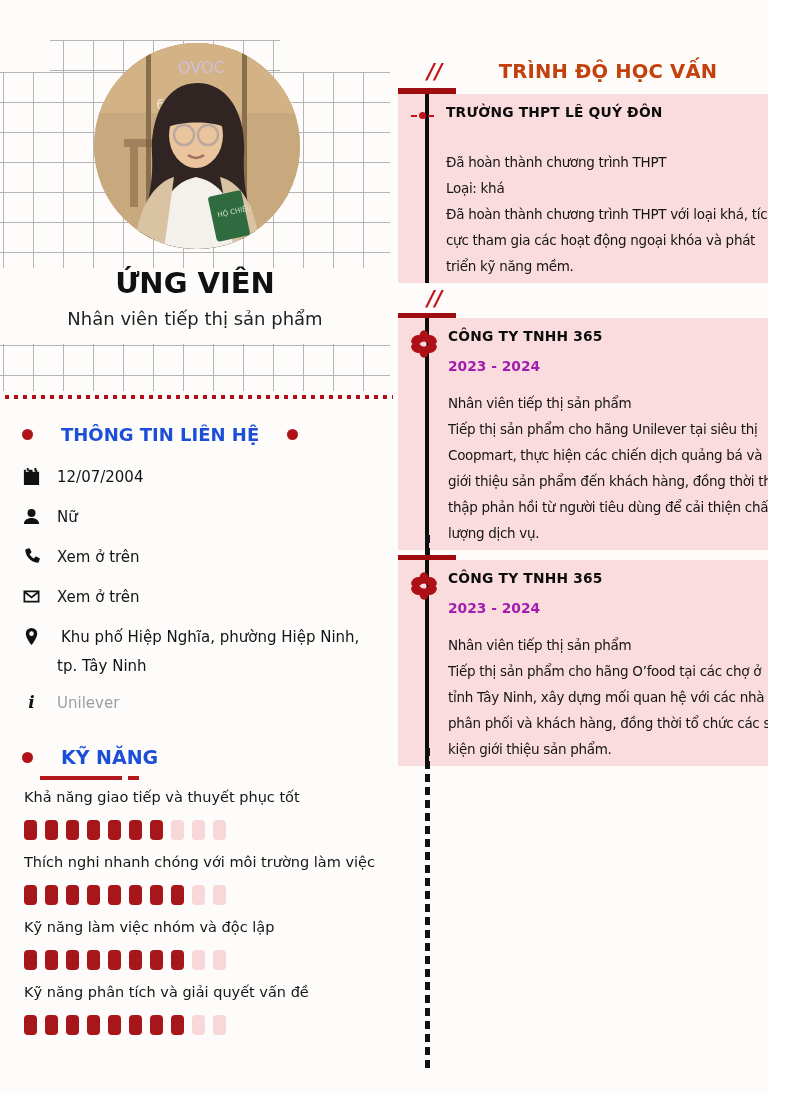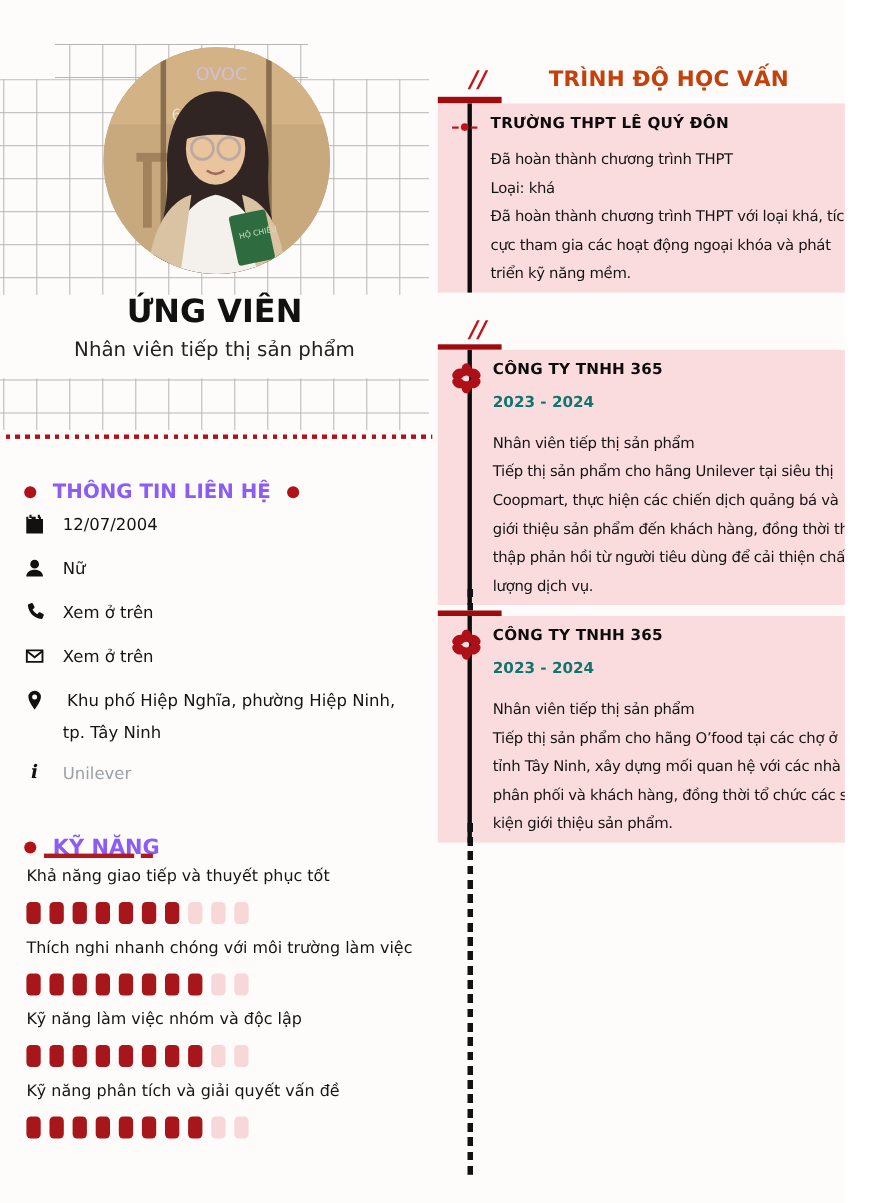--- a/index.html
+++ b/index.html
@@ -34,22 +34,22 @@
     position: absolute; left: 0; top: 308px; width: 390px;
     text-align: center; font-size: 18px; color: #222;
   }
   #dotted-separator {
     position: absolute; left: 5px; top: 395px; width: 388px; height: 4px;
     background: repeating-linear-gradient(to right, #b11116 0 4px, transparent 4px 9px);
   }
 
   
   .left-heading {
-    position: absolute; display: flex; align-items: center; gap: 15px;
-    font-weight: 700; color: #8b5cf6; margin-top: 13px;
+    position: absolute; display: flex; align-items: center; gap: 28px;
+    font-weight: 700; color: #1d4ed8;
   }
   .red-dot { width: 11px; height: 11px; border-radius: 50%; background: #b11217; flex: 0 0 auto; }
   #contact-heading { left: 22px; top: 424px; font-size: 18px; }
   #skills-heading  { left: 22px; top: 746px; font-size: 19px; }
   #skills-underline { position: absolute; left: 40px; top: 776px; width: 82px; height: 4px; background: #b5181c; }
   #skills-underline-dash { position: absolute; left: 128px; top: 776px; width: 11px; height: 4px; background: #b5181c; }
 
   .contact-item { position: absolute; left: 22px; display: flex; gap: 16px; align-items: flex-start; font-size: 15px; color: #141414; }
   .contact-item .cicon { width: 19px; height: 19px; flex: 0 0 auto; margin-top: -1px; color: #111; }
   .contact-item .cicon svg { width: 100%; height: 100%; display: block; }
@@ -75,21 +75,21 @@
   .pink-box {
     position: absolute; left: 398px; width: 386px;
     background: #fbdcde; padding: 8px 10px 4px 48px;
   }
   .timeline-solid { position: absolute; left: 27px; top: 0; width: 4px; height: 100%; background: #0d0d0d; }
   .timeline-dashed {
     position: absolute; left: 425px; width: 5px;
     background: repeating-linear-gradient(to bottom, #111 0 8px, transparent 8px 13px);
   }
   .entry-title { font-size: 13.8px; font-weight: 700; color: #0c0c0c; letter-spacing: 0.2px; margin-top: 2px; }
-  .entry-period { font-size: 13.8px; font-weight: 700; color: #0f766e; margin-top: 14px; }
+  .entry-period { font-size: 13.8px; font-weight: 700; color: #a21caf; margin-top: 14px; }
   .entry-body { margin-top: 16px; font-size: 13.5px; letter-spacing: -0.3px; line-height: 26px; color: #151515; width: 332px; }
   .edu-marker {
     position: absolute; left: 13px; top: 18px; display: flex; align-items: center; gap: 2px; color: #c1121a;
   }
   .edu-marker .dash { width: 6px; height: 2px; background: #c1121a; }
   .edu-marker .dot { width: 7px; height: 7px; border-radius: 50%; background: #c1121a; }
   .flower { position: absolute; left: 12px; top: 12px; width: 28px; height: 28px; }
 </style>
 </head>
 <body>
@@ -259,21 +259,21 @@
   <div class="accent-bar" style="top:88px"></div>
 
   <div class="pink-box" style="top:94px; min-height:163px;">
     <div class="timeline-solid"></div>
     <div class="edu-marker">
       <span class="dash"></span>
         <span class="dot"></span>
         <span class="dash"></span>
     </div>
     <div class="entry-title">TRƯỜNG THPT LÊ QUÝ ĐÔN</div>
-    <div class="entry-body" style="margin-top:12px;">
+    <div class="entry-body" style="margin-top:29px;">
       <div>Đã hoàn thành chương trình THPT</div>
       <div>Loại: khá</div>
       <div>Đã hoàn thành chương trình THPT với loại khá, tích cực tham gia các hoạt động ngoại khóa và phát triển kỹ năng mềm.</div>
     </div>
   </div>
 
   <div class="slash-icon" style="top:287px">//</div>
 
   <div class="accent-bar" style="top:313px; height:5px;"></div>
   <div class="pink-box" style="top:318px; min-height:217px; padding-left:50px;">

